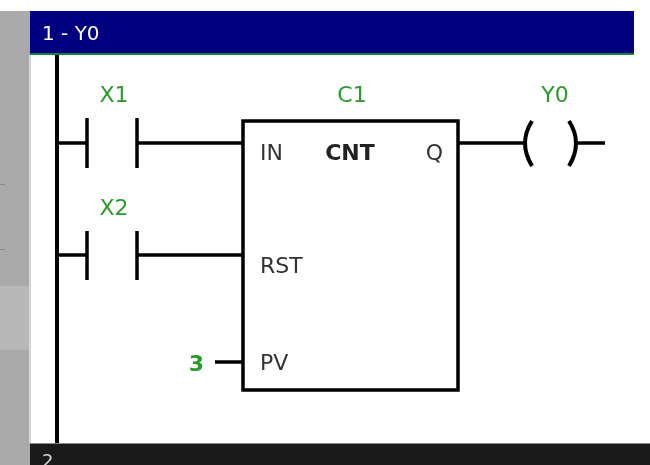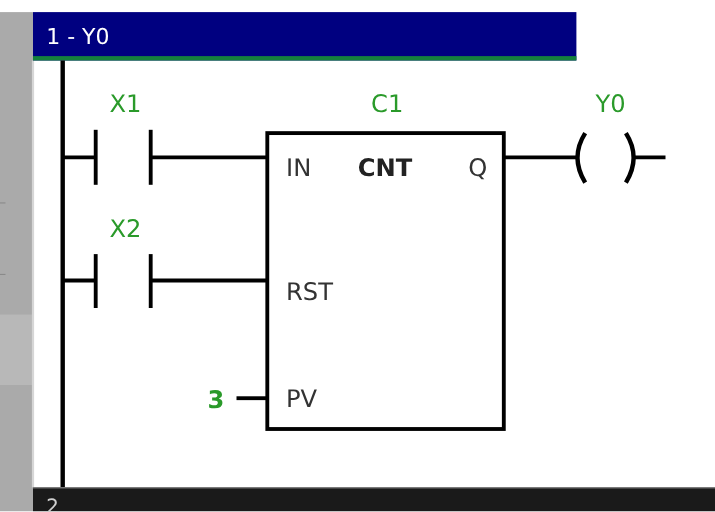--- a/index.html
+++ b/index.html
@@ -1,21 +1,21 @@
 <!DOCTYPE html>
 <html><head>
 <meta charset="utf-8">
 <style>
   html, body { margin:0; padding:0; }
   body { width:650px; height:465px; position:relative; overflow:hidden; background:#ffffff; font-family:"DejaVu Sans", sans-serif; }
   .gutter { position:absolute; left:0; top:11px; width:30px; height:454px; background:#aaaaaa; }
   .gutter-hl { position:absolute; left:0; top:286px; width:30px; height:64px; background:#b8b8b8; }
   .gutter-tick { position:absolute; left:0; width:5px; height:1px; background:#8a8a8a; }
   .gutter-edge { position:absolute; left:29px; top:55px; width:2px; height:388px; background:#d6d6d6; }
-  .rung-header { position:absolute; left:30px; top:11px; width:494px; height:44px; background:#000080; border-bottom:4px solid #15803d; box-sizing:border-box; }
+  .rung-header { position:absolute; left:30px; top:11px; width:604px; height:44px; background:#000080; border-bottom:2px solid #15803d; box-sizing:border-box; }
   .rung-title { position:absolute; left:12px; top:10px; color:#ffffff; font-size:20px; line-height:24px; }
   .bottom-bar { position:absolute; left:30px; top:443px; width:620px; height:22px; background:#1a1a1a; border-top:1px solid #888; box-sizing:border-box; }
   .next-rung { position:absolute; left:12px; top:8px; color:#d0d0d0; font-size:18px; line-height:18px; }
   svg.ladder { position:absolute; left:0; top:0; }
   .lbl { font-family:"DejaVu Sans", sans-serif; }
 </style>
 </head>
 <body>
 
 <div class="gutter"></div>

